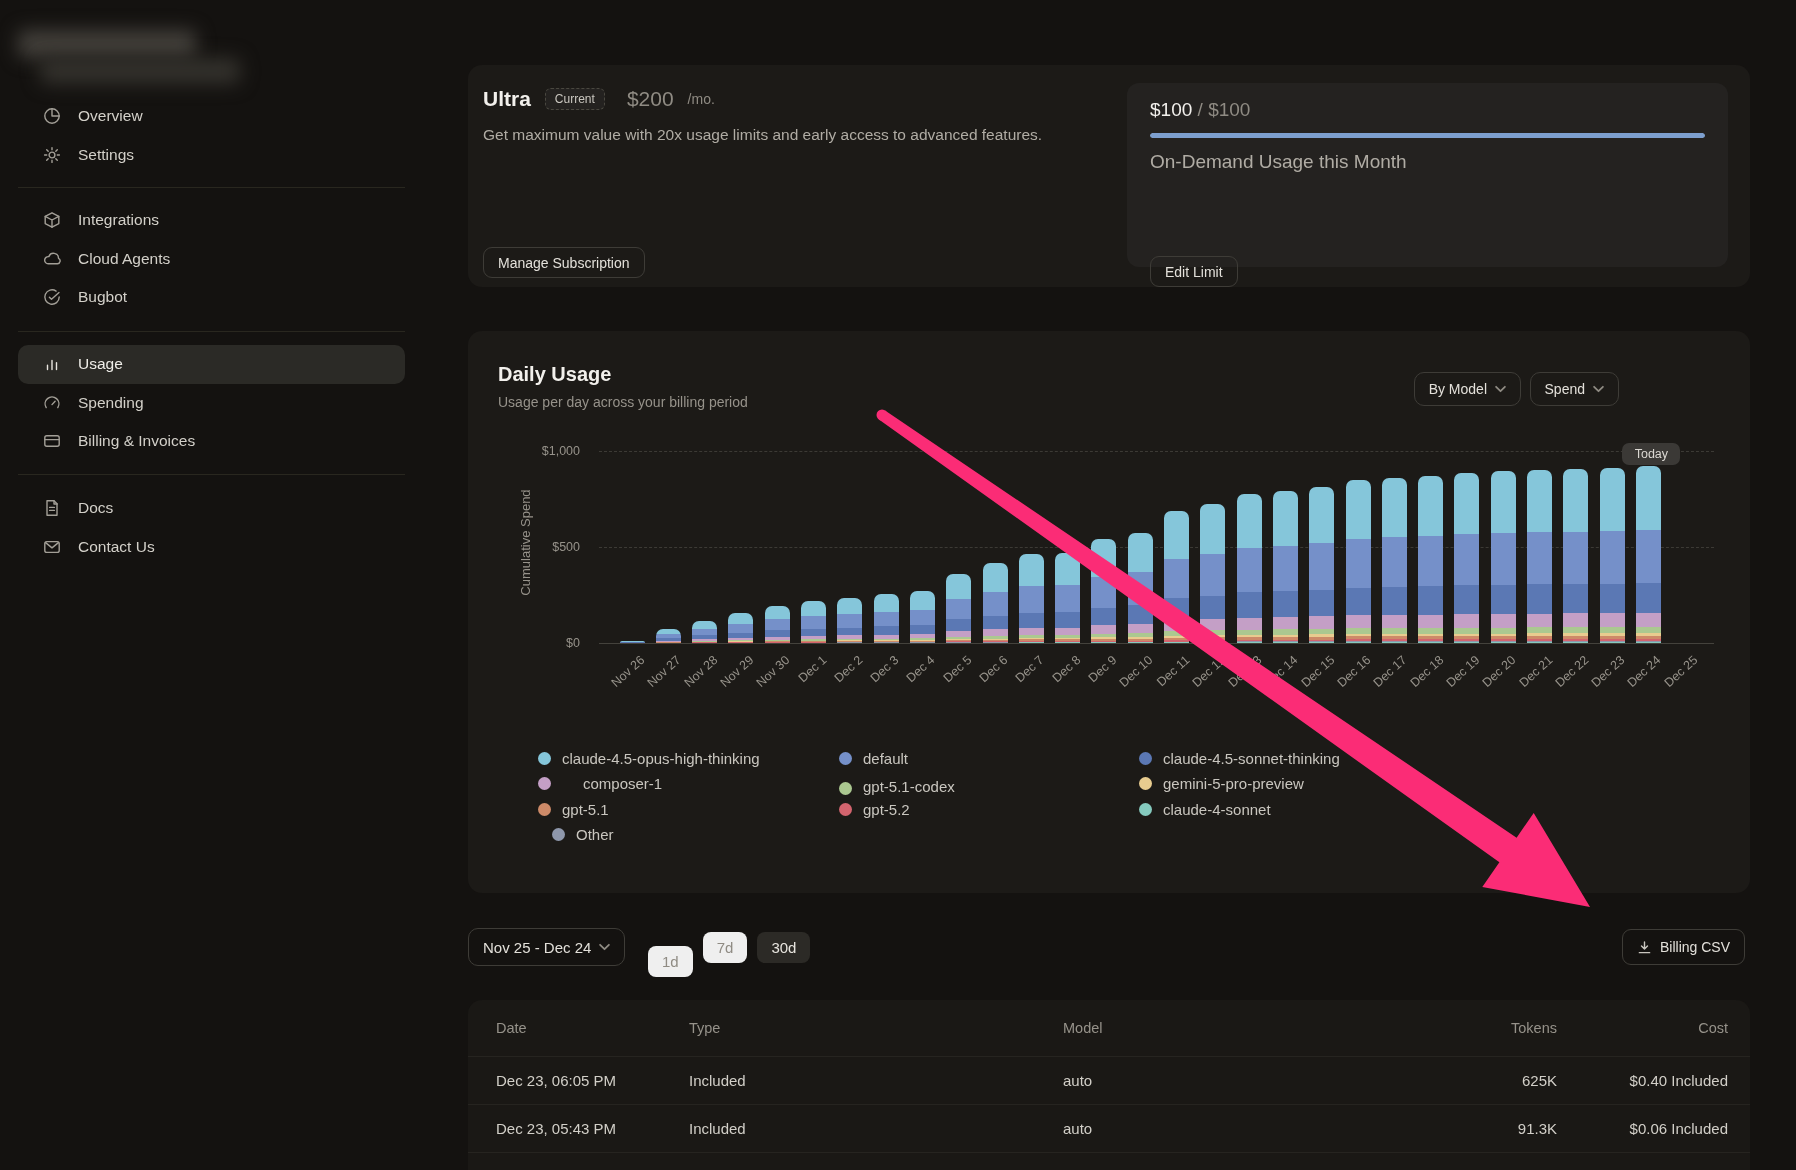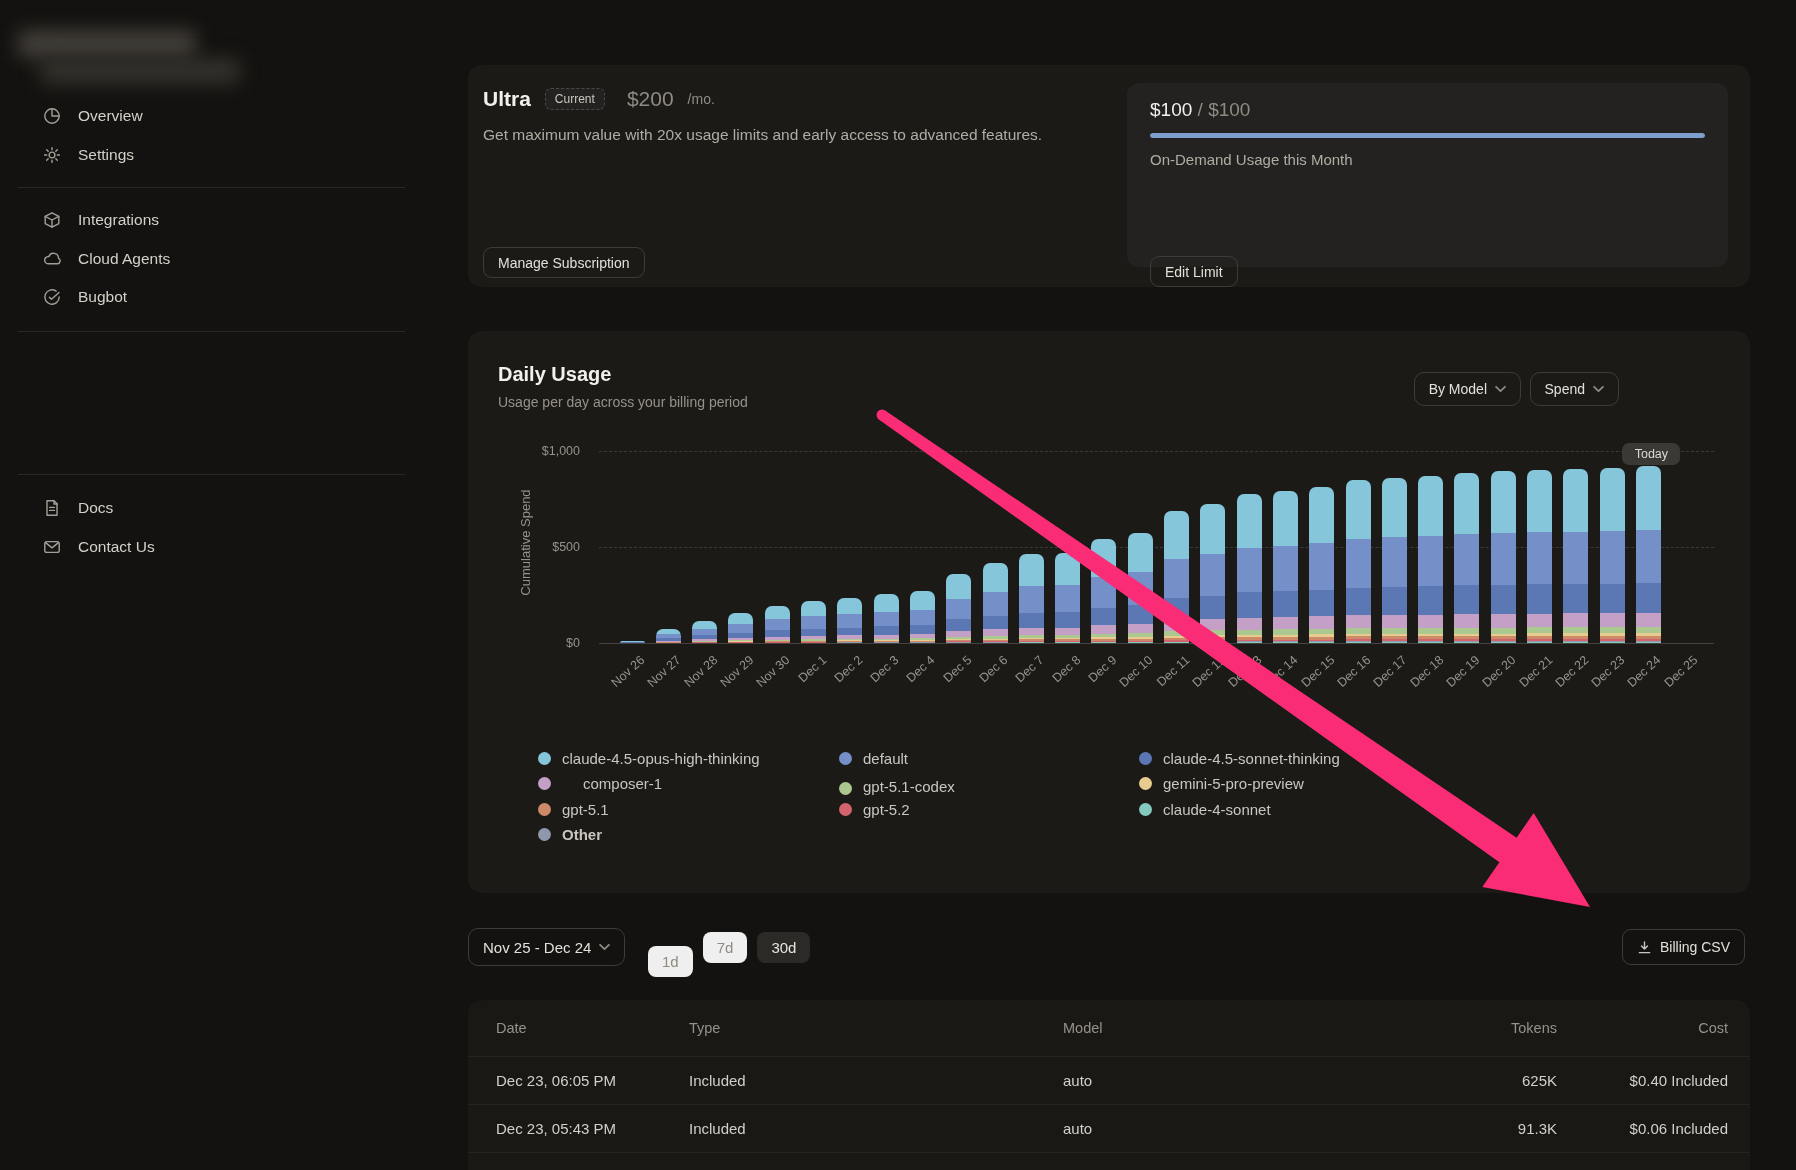--- a/index.html
+++ b/index.html
@@ -43,21 +43,21 @@
   #manage-btn { position:absolute; left:15px; top:182px; }
 
   
   #ondemand-card { left:659px; top:18px; width:601px; height:184px; background:#242220;
                    border-radius:12px; position:absolute; }
   #od-amounts { position:absolute; left:23px; top:16px; font-size:19px; font-weight:500; }
   #od-used { color:#f2f0ec; } #od-sep,#od-limit { color:#8f8b83; }
   #od-track { position:absolute; left:23px; top:50px; width:555px; height:5px;
               border-radius:3px; background:#3a3833; overflow:hidden; }
   #od-fill { height:100%; border-radius:3px; }
-  #od-label { position:absolute; left:23px; top:68px; font-size:15px; color:#b0aca4; }
+  #od-label { position:absolute; left:23px; top:68px; font-size:19px; color:#b0aca4; }
   #edit-limit-btn { position:absolute; left:23px; top:129px;margin-top:44px; }
 
   
   #usage-card { left:0; top:331px; width:1282px; height:562px; }
   #du-title { position:absolute; left:30px; top:32px; font-size:20px; font-weight:700; color:#f2f0ec; }
   #du-sub { position:absolute; left:30px; top:63px; font-size:14px; color:#96928a; }
   .sel-btn { position:absolute; top:41px; height:34px; border-radius:10px; }
   .sel-btn svg { width:11px; height:8px; stroke:#8f8b83; stroke-width:1.6; fill:none;
                  stroke-linecap:round; stroke-linejoin:round; }
   #by-model-btn { right:229px; }
@@ -149,20 +149,42 @@
           <path d="M5.2 13.8a3.6 3.6 0 1 1 .6-7.16 5 5 0 0 1 9.7 1.66 2.9 2.9 0 0 1-1 5.5z"></path>
         </svg>
         <span>Cloud Agents</span>
       </div>
       <div class="sb-item">
         <svg viewBox="0 0 18 18">
           <path d="M16.2 9a7.2 7.2 0 1 1-3.1-5.9"></path>
           <path d="M6.4 9.2l2.1 2.1L16 4.6"></path>
         </svg>
         <span>Bugbot</span>
+      </div>
+    </div>
+  <div class="sb-group" style="top:345px">
+      <div class="sb-item active">
+        <svg viewBox="0 0 18 18">
+          <path d="M4.5 14.5v-4.2M9 14.5v-9M13.5 14.5V7.6"></path>
+        </svg>
+        <span>Usage</span>
+      </div>
+      <div class="sb-item">
+        <svg viewBox="0 0 18 18">
+          <path d="M3.2 13.6a6.9 6.9 0 1 1 11.6 0"></path>
+          <path d="M9 10.6l3.1-3.4"></path>
+        </svg>
+        <span>Spending</span>
+      </div>
+      <div class="sb-item">
+        <svg viewBox="0 0 18 18">
+          <rect x="1.8" y="3.8" width="14.4" height="10.4" rx="2"></rect>
+          <path d="M1.8 7.6h14.4"></path>
+        </svg>
+        <span>Billing &amp; Invoices</span>
       </div>
     </div>
   <div class="sb-group" style="top:489px">
       <div class="sb-item">
         <svg viewBox="0 0 18 18">
           <path d="M4 1.8h7l3 3v11.4H4z"></path>
           <path d="M11 1.8v3.2h3.2M6.6 8.4h4.8M6.6 11.4h4.8"></path>
         </svg>
         <span>Docs</span>
       </div>
@@ -615,21 +637,21 @@
           <span class="lg-label">claude-4.5-opus-high-thinking</span>
         </div>
         <div class="lg-item" style="left: 70px; top: 441.5px; gap: 32px;">
           <span class="lg-dot" style="background: rgb(196, 159, 198);"></span>
           <span class="lg-label">composer-1</span>
         </div>
         <div class="lg-item" style="left: 70px; top: 467px;">
           <span class="lg-dot" style="background: rgb(205, 138, 104);"></span>
           <span class="lg-label">gpt-5.1</span>
         </div>
-        <div class="lg-item" style="left: 70px; top: 492.5px; font-weight: bold;">
+        <div class="lg-item" style="left: 84px; top: 492.5px;">
           <span class="lg-dot pat" style="background: rgb(142, 151, 171);"></span>
           <span class="lg-label">Other</span>
         </div>
         <div class="lg-item" style="left: 371px; top: 416px;">
           <span class="lg-dot" style="background: rgb(117, 144, 201);"></span>
           <span class="lg-label">default</span>
         </div>
         <div class="lg-item" style="left: 371px; top: 441.5px; align-items: flex-end;">
           <span class="lg-dot" style="background: rgb(171, 200, 144);"></span>
           <span class="lg-label">gpt-5.1-codex</span>

